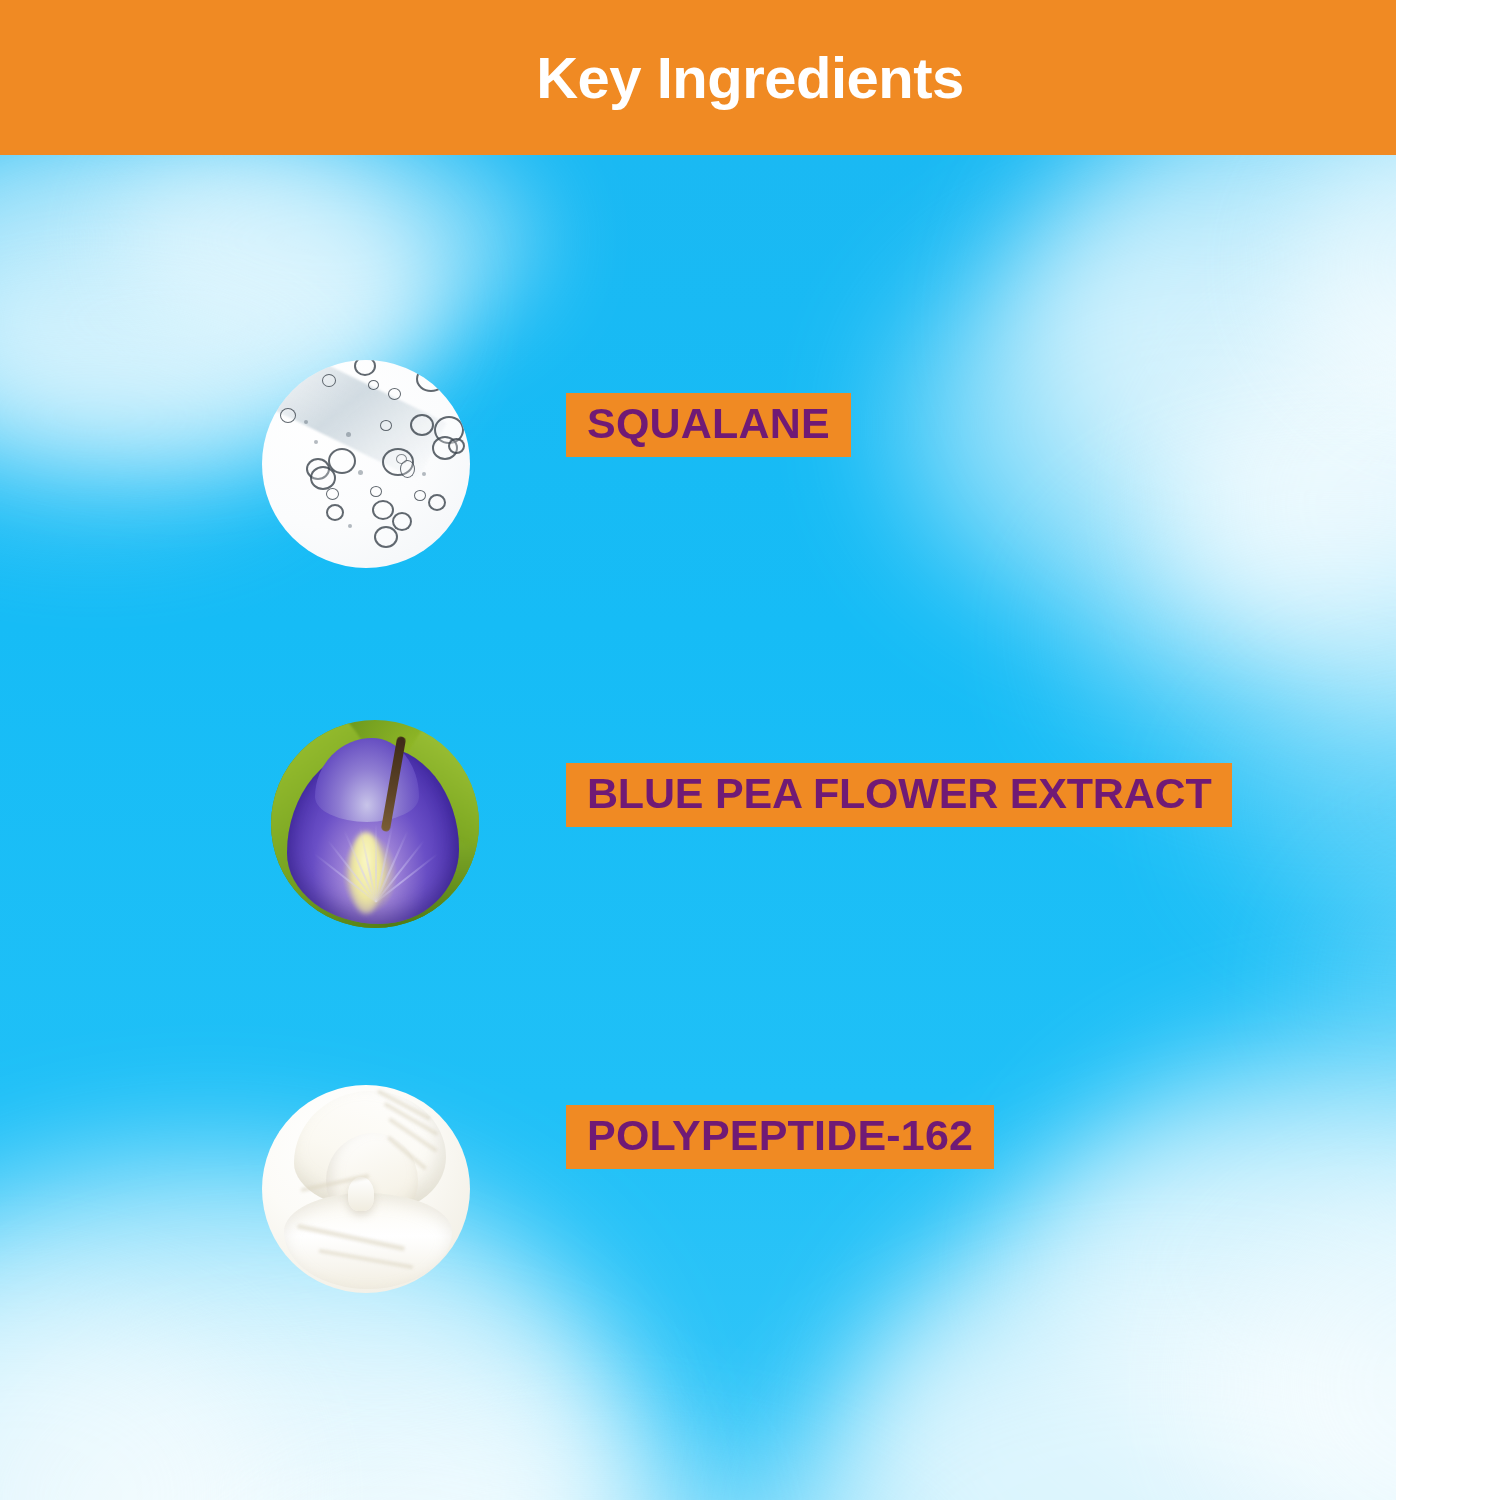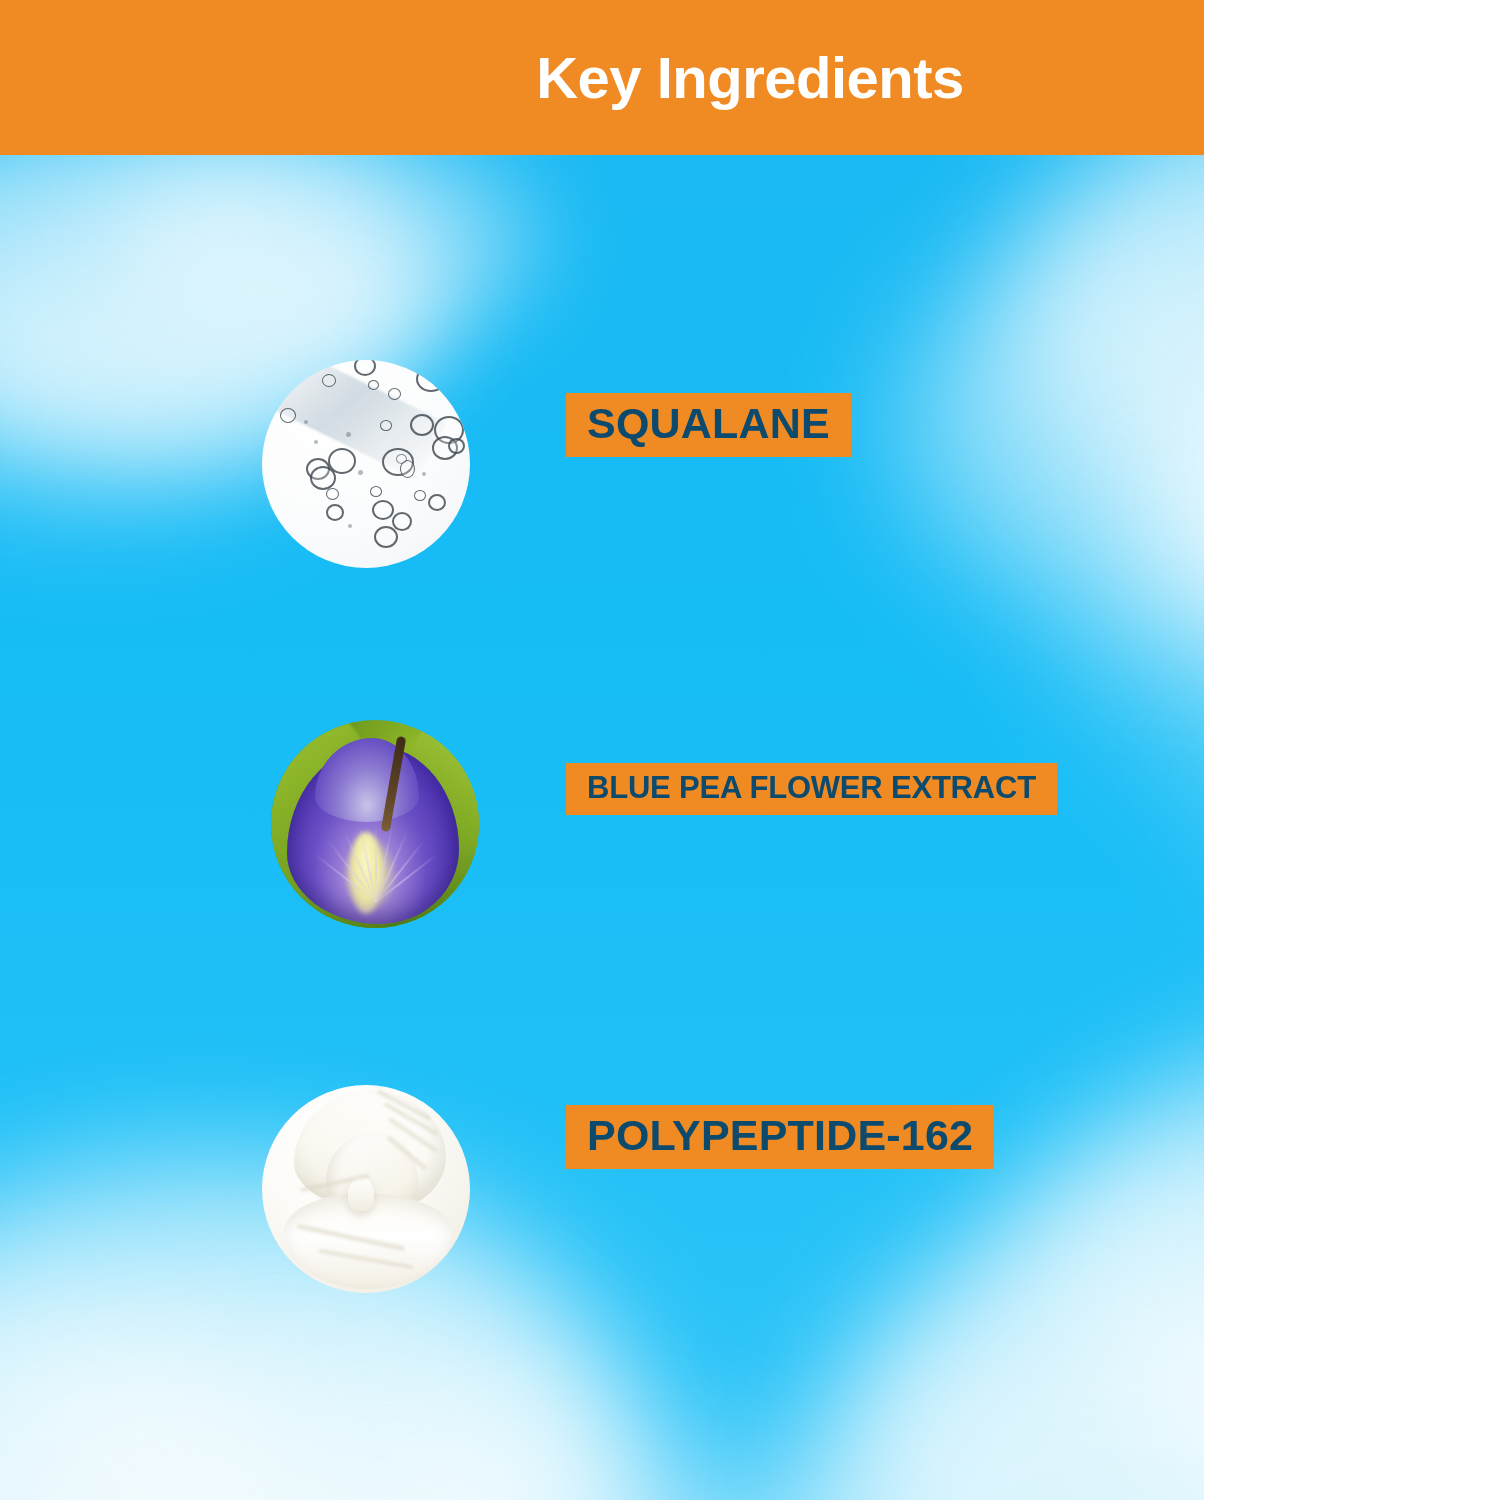--- a/index.html
+++ b/index.html
@@ -6,21 +6,21 @@
     margin: 0;
     padding: 0;
     background: #ffffff;
   }
   body {
     font-family: "Liberation Sans", sans-serif;
   }
 
   .canvas {
     position: relative;
-    width: 1204px;
+    width: 1396px;
     height: 1500px;
     overflow: hidden;
     background: #17BDF5;
     text-decoration: underline;
   }
 
   
   .sky {
     position: absolute;
     left: 0;
@@ -120,29 +120,29 @@
   .copy {
     margin-left: 96px;
     padding-top: 33px;
   }
   .row-2 .copy { margin-left: 87px; padding-top: 43px; }
   .row-3 .copy { margin-left: 96px; padding-top: 20px; }
 
   .badge {
     display: inline-block;
     background: #F08A23;
-    color: #0c4a6e;
+    color: #701a75;
     font-size: 43px;
     font-weight: bold;
     letter-spacing: 0.2px;
     padding: 9px 21px 12px 21px;
     line-height: 1;
     white-space: nowrap;
   }
-  .badge-wide { font-size: 31px; letter-spacing: -0.2px; }
+  .badge-wide { font-size: 43px; letter-spacing: -0.2px; }
 
   .desc {
     margin-top: 16px;
     color: #FFFFFF;
     font-size: 47px;
     font-weight: 300;
     line-height: 1.25;
     letter-spacing: 0.2px;
     white-space: pre-line;
   }

